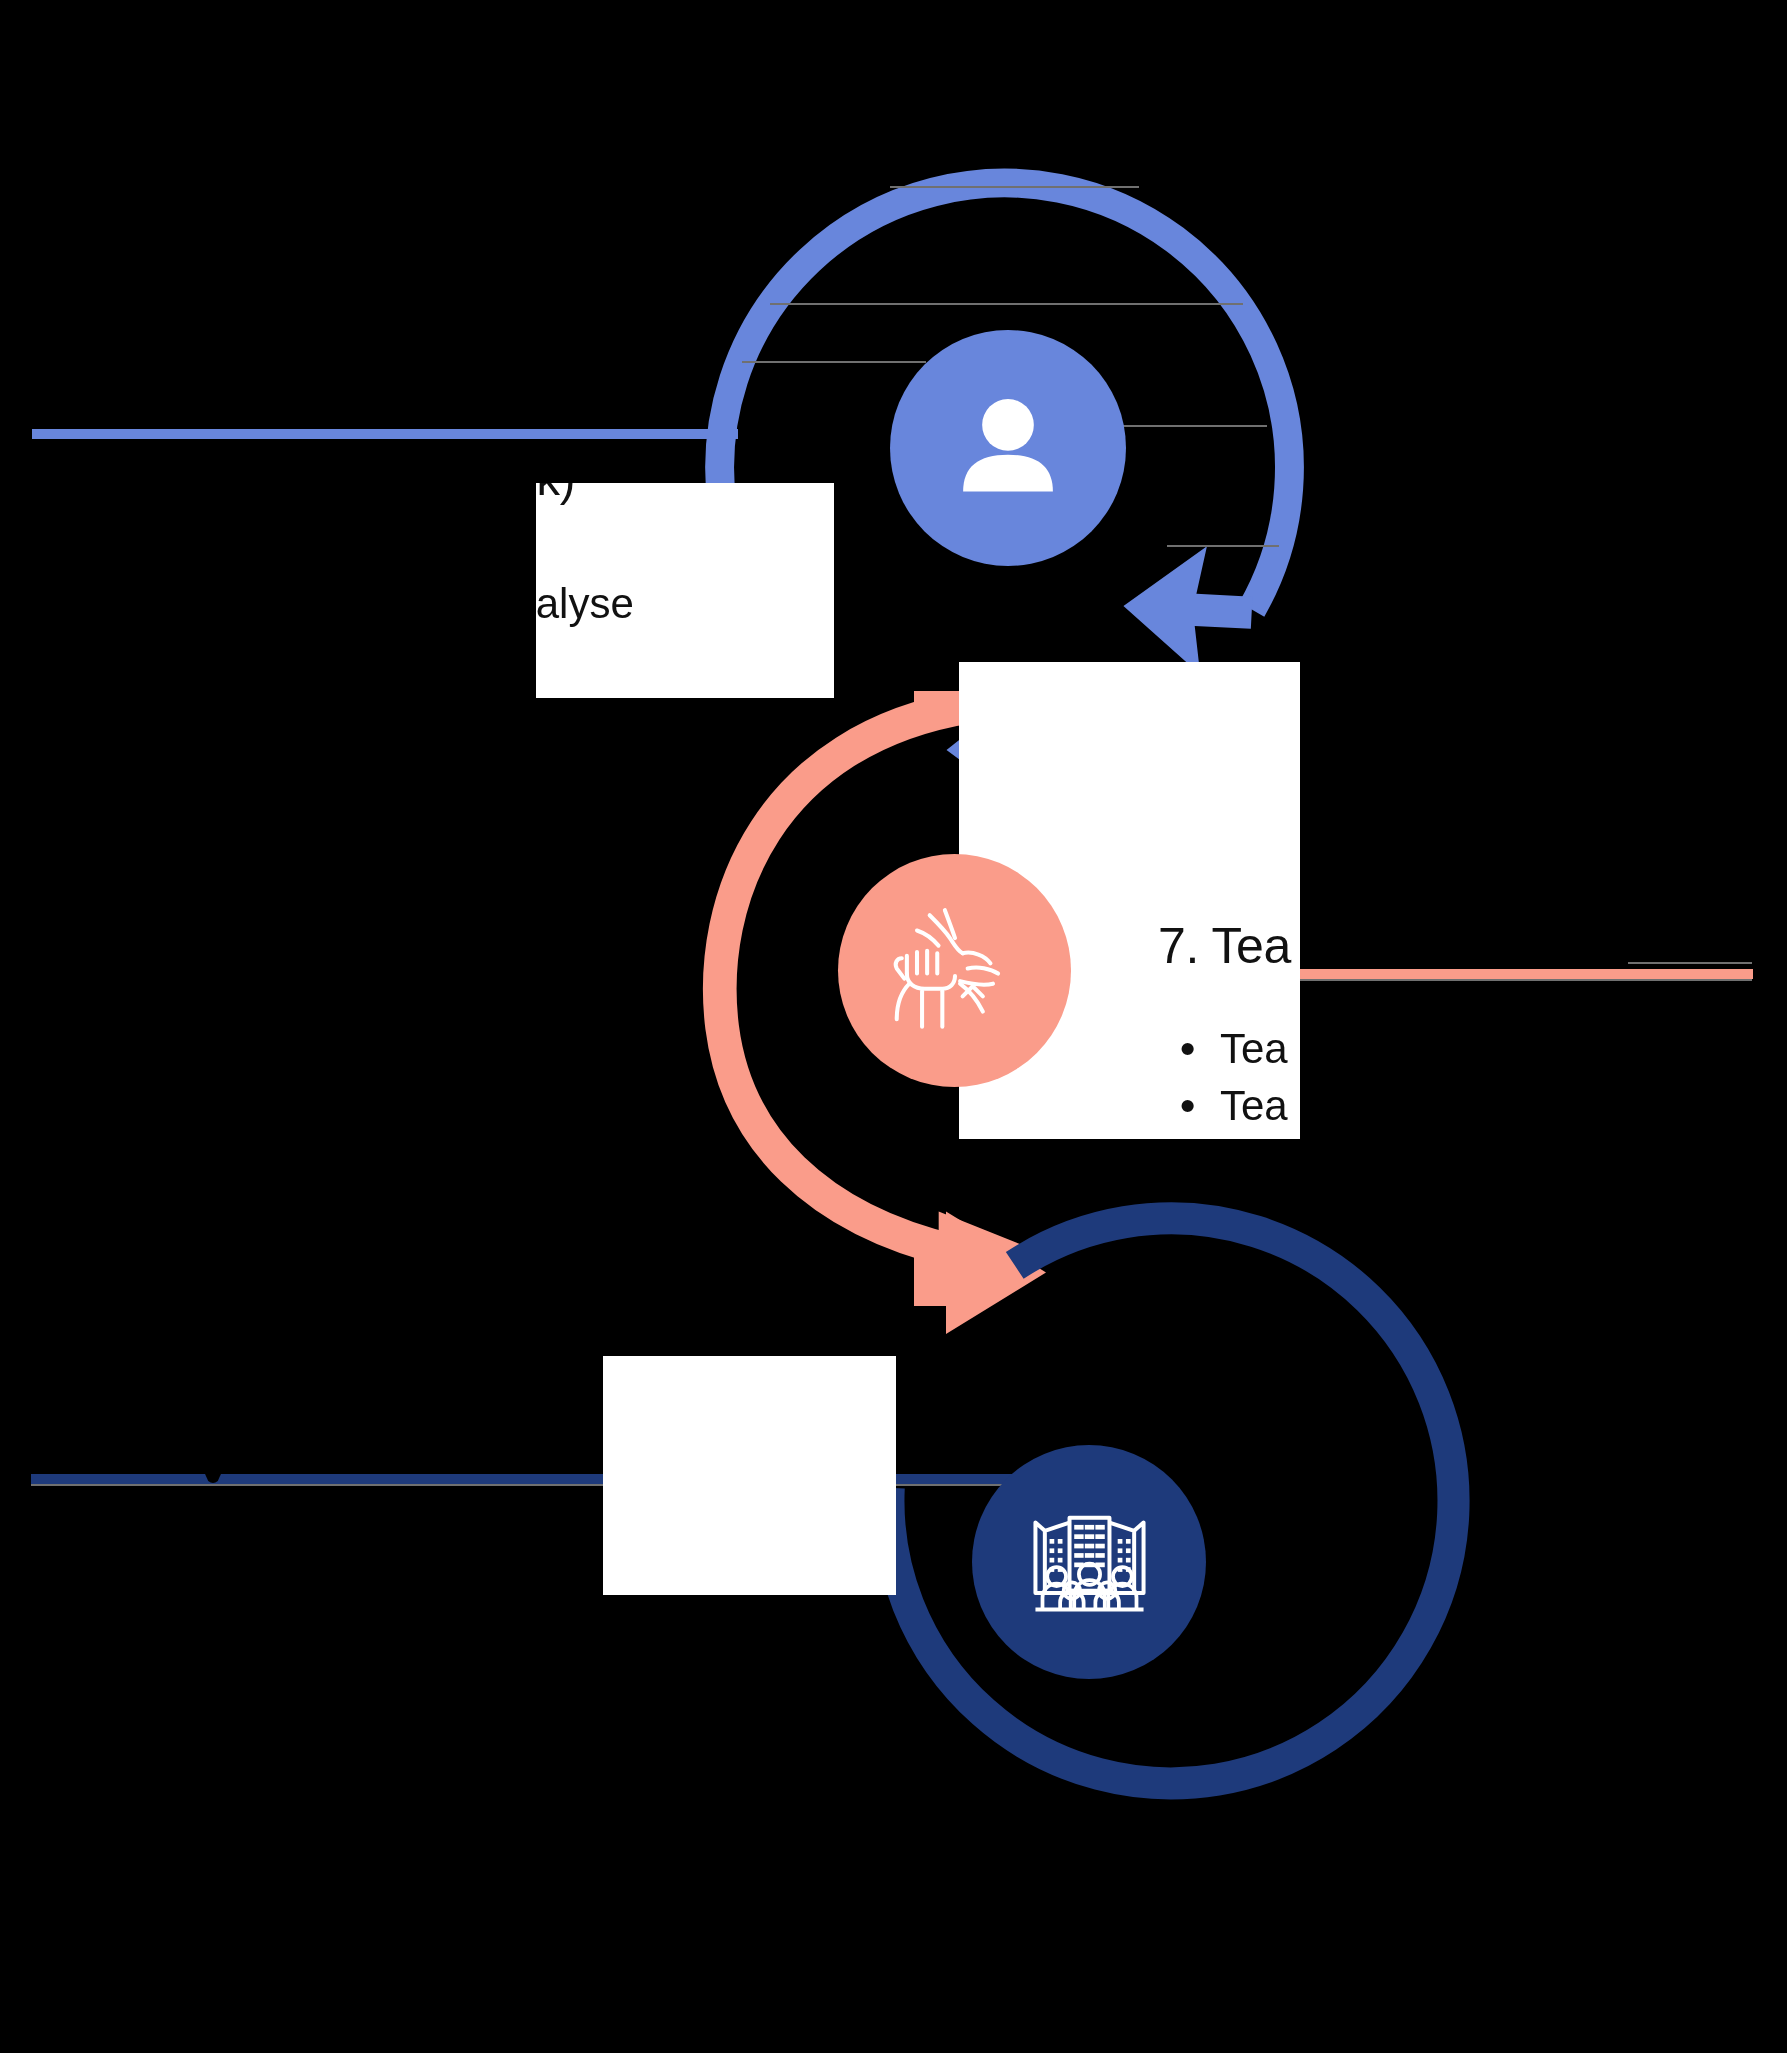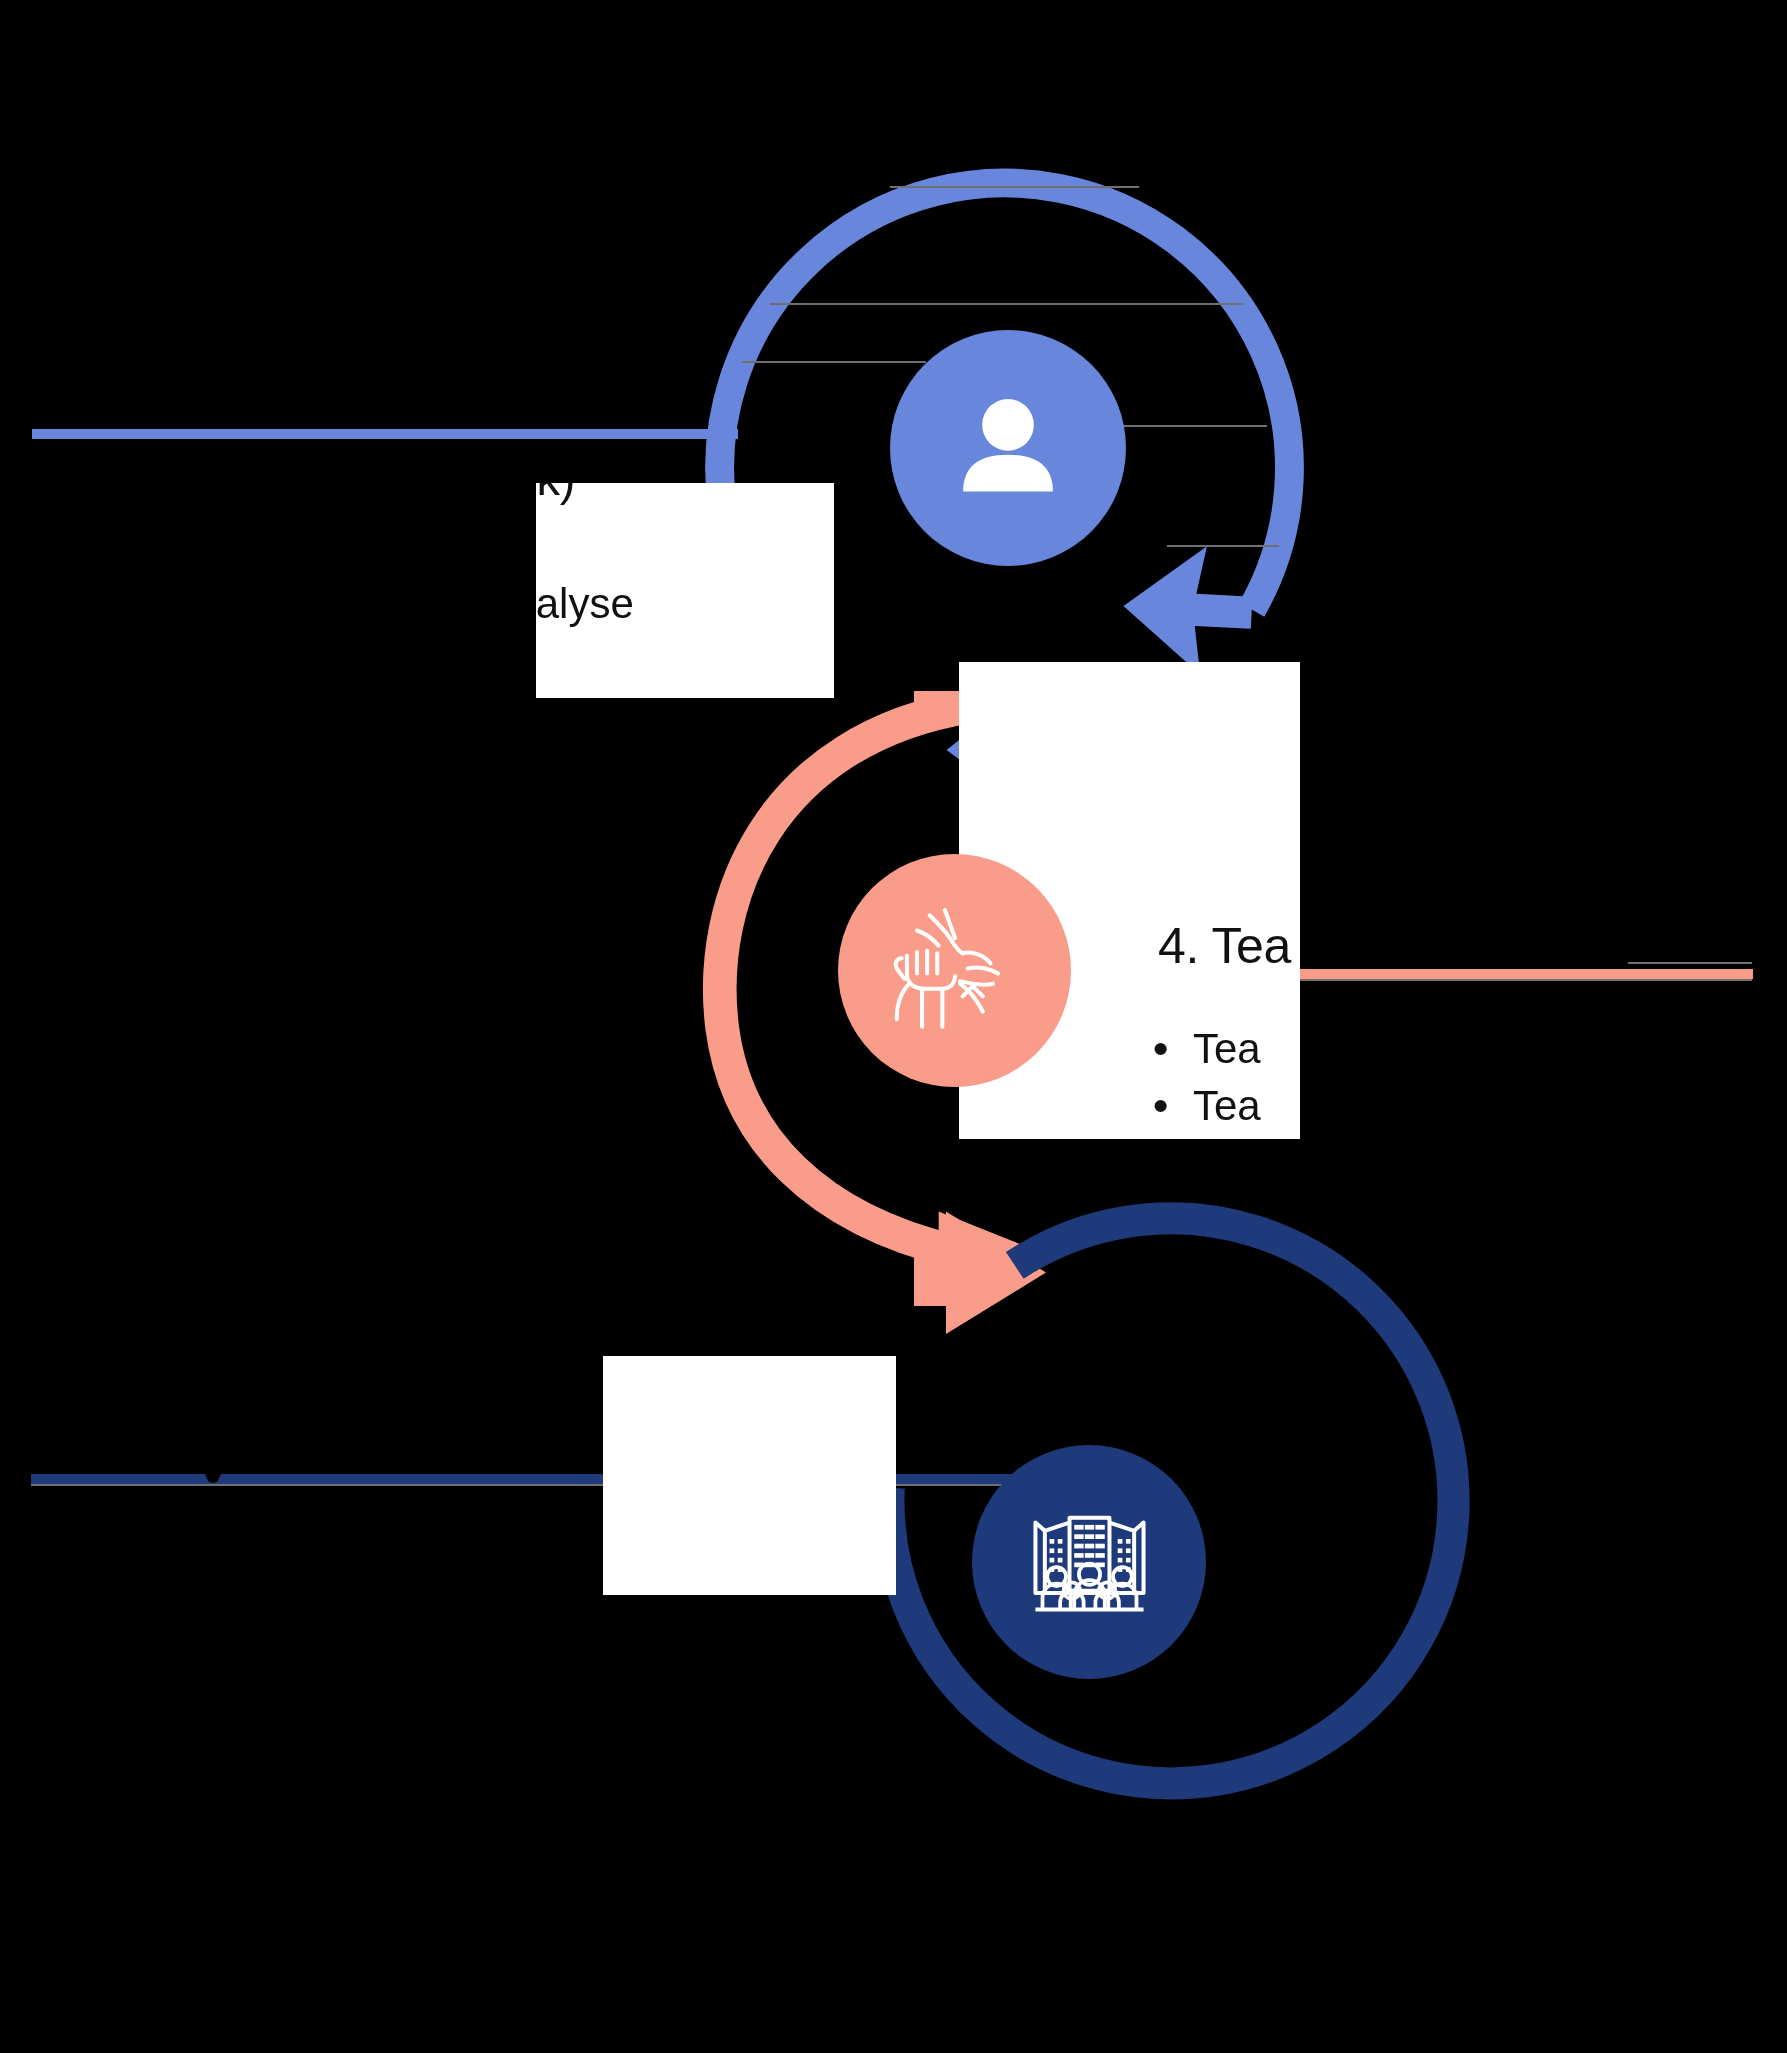--- a/index.html
+++ b/index.html
@@ -126,22 +126,22 @@
     <path d="M 0 30 L 0 120 L 40 120 L 40 155 L 165 78 L 40 2 L 40 30 Z" fill="#FA9C8A"></path>
   </svg>
 
   <div class="rule rule-peach" style="left:914px; top:691px; width:56px; height:22.5px;"></div>
 
   <div class="rule rule-peach" style="left:1099px; top:969px; width:654px;"></div>
   <div class="hairline" style="left:1299px; top:979px; width:453px;"></div>
   <div class="hairline" style="left:1628px; top:962px; width:124px;"></div>
 
   <div class="card" style="left:959px; top:662px; width:341px; height:477px;">
-    <div class="card-text card-title" style="left:199px; top:258px; font-size:50px;">4. Tea</div>
-    <ul class="bullets" style="left:189px; top:359px;">
+    <div class="card-text card-title" style="left:199px; top:258px; font-size:50px;">7. Tea</div>
+    <ul class="bullets" style="left:216px; top:359px;">
       <li>Tea</li>
       <li>Tea</li>
     </ul>
   </div>
 
   <div class="disc disc-peach" style="left:838px; top:854px; width:233px; height:233px;">
     <span>
       <svg width="152" height="152" viewBox="0 0 120 120" aria-hidden="true">
         <g fill="none" stroke="#ffffff" stroke-width="3.2" stroke-linecap="round" stroke-linejoin="round">
 

